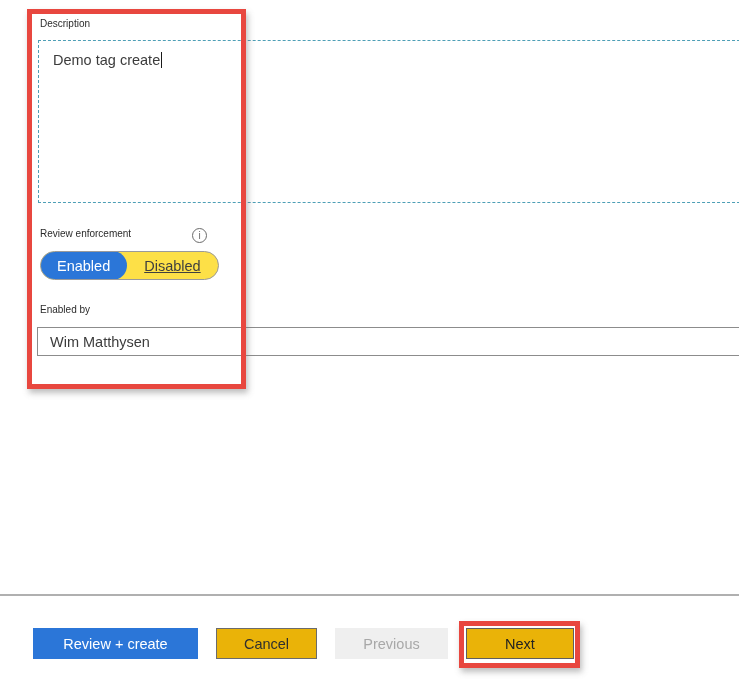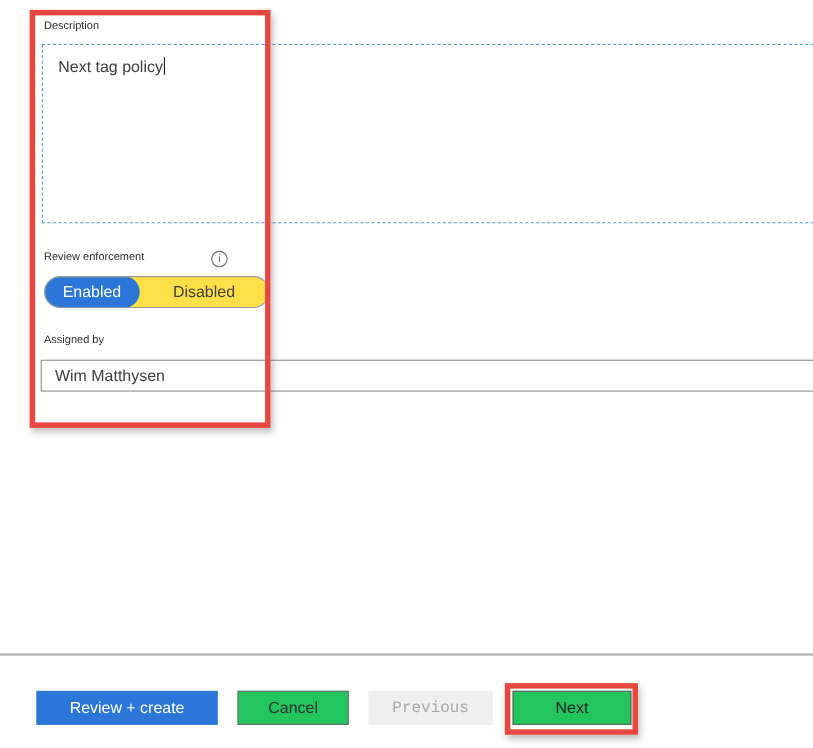--- a/index.html
+++ b/index.html
@@ -86,21 +86,22 @@
   }
   .toggle-seg.selected{
     background:var(--primary-blue);
     color:#ffffff;
     border-radius:15px;
     padding:0 17px;
     margin:-1px 0 -1px -1px;
   }
   .toggle-seg.unselected{
     color:#3f3f3f;
-    padding:0 30px;
+    padding:0 17px;
+    text-decoration:underline;
   }
   
   .assigned-input{
     left:37px;top:327px;
     width:713px;height:29px;       
     border:1px solid var(--input-border);
     background:#fff;
     padding:0 12px;
     font-size:14.5px;
     color:var(--value-text);
@@ -113,63 +114,62 @@
     width:739px;height:2px;
     background:var(--divider);
   }
   .btn{
     top:628px;height:31px;
     display:flex;align-items:center;justify-content:center;
     font-size:14.5px;
     font-family:"Liberation Sans", sans-serif;
     cursor:pointer;
     border:none;
-    background:#22c55e;
+    background:#eab308;
   }
   .btn-primary{
     left:33px;width:165px;
     background:var(--primary-blue);
     color:#ffffff;
     font-weight:normal;
   }
   .btn-cancel{
     left:216px;width:101px;
     border:1px solid var(--button-border);
     color:#2f2f2f;
   }
   .btn-previous{
     left:335px;width:113px;
     background:var(--disabled-bg);
     color:var(--disabled-text);
     cursor:default;
-    font-family:Liberation Mono, monospace;
   }
   .btn-next{
     left:466px;width:108px;
     border:1px solid #5f5f5f;
     color:#222222;
   }
 </style>
 </head>
 <body>
 
 <div class="abs field-label" style="left:40px;top:18px;">Description</div>
 
-<div class="abs description-box"><span>Next tag policy</span><span class="caret"></span></div>
+<div class="abs description-box"><span>Demo tag create</span><span class="caret"></span></div>
 
 <div class="abs field-label" style="left:40px;top:228px;">Review enforcement</div>
 
 <span class="abs info-icon">i</span>
 
 <div class="abs toggle">
   <div class="toggle-seg selected">Enabled</div>
   <div class="toggle-seg unselected">Disabled</div>
 </div>
 
-<div class="abs field-label" style="left:40px;top:304px;">Assigned by</div>
+<div class="abs field-label" style="left:40px;top:304px;">Enabled by</div>
 
 <input class="abs assigned-input" type="text" value="Wim Matthysen" style="">
 
 <div class="abs annotation" style="left:27px;top:9px;width:219px;height:380px;"></div>
 
 <div class="abs divider"></div>
 
 <button class="abs btn btn-primary">Review + create</button>
 
 <button class="abs btn btn-cancel">Cancel</button>

